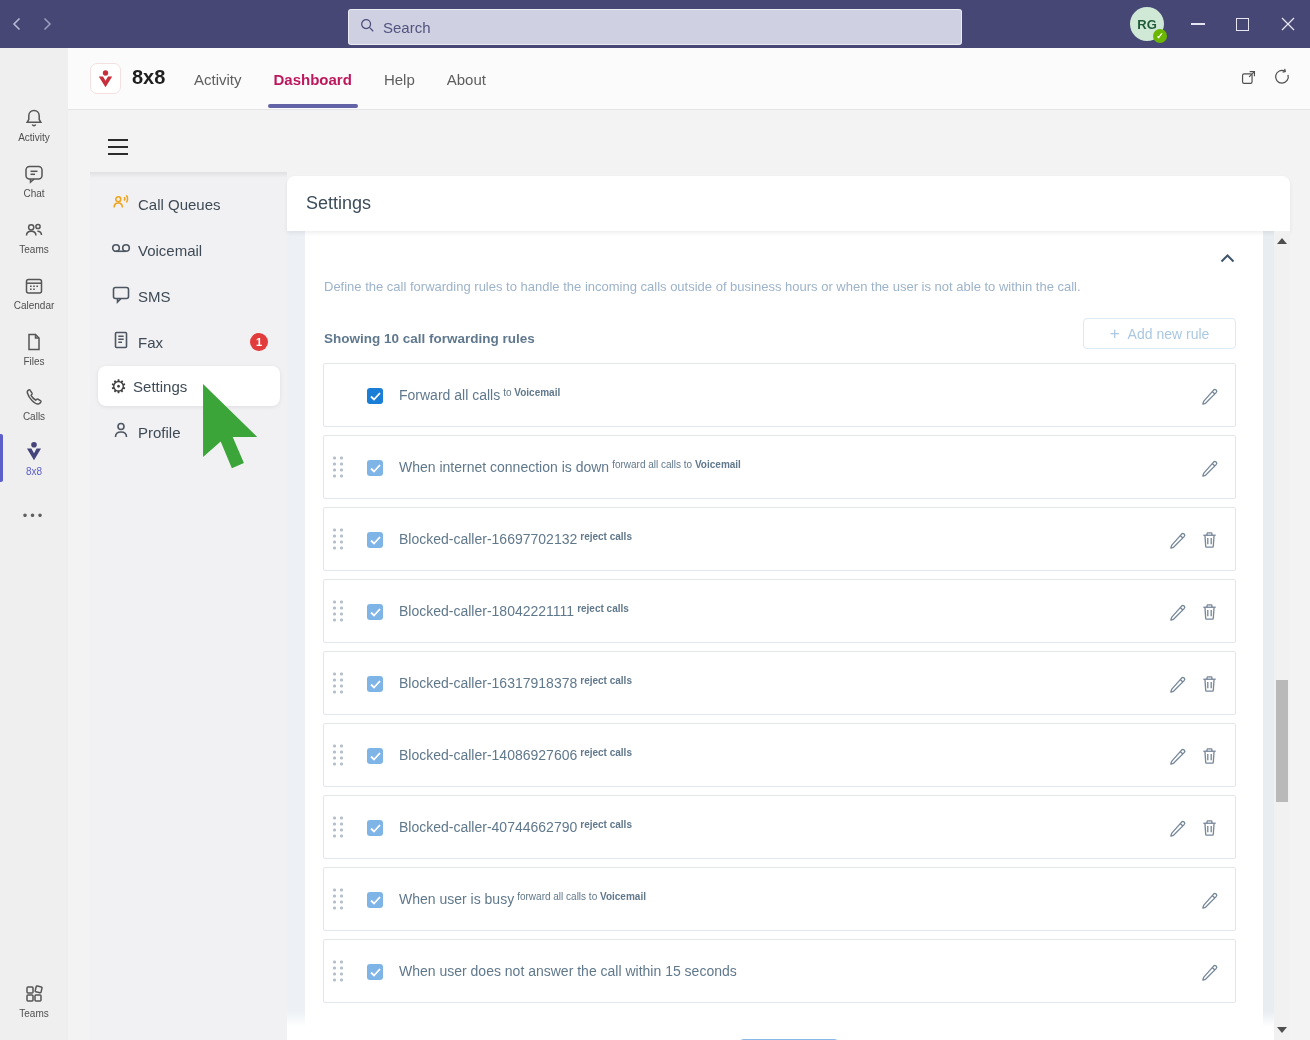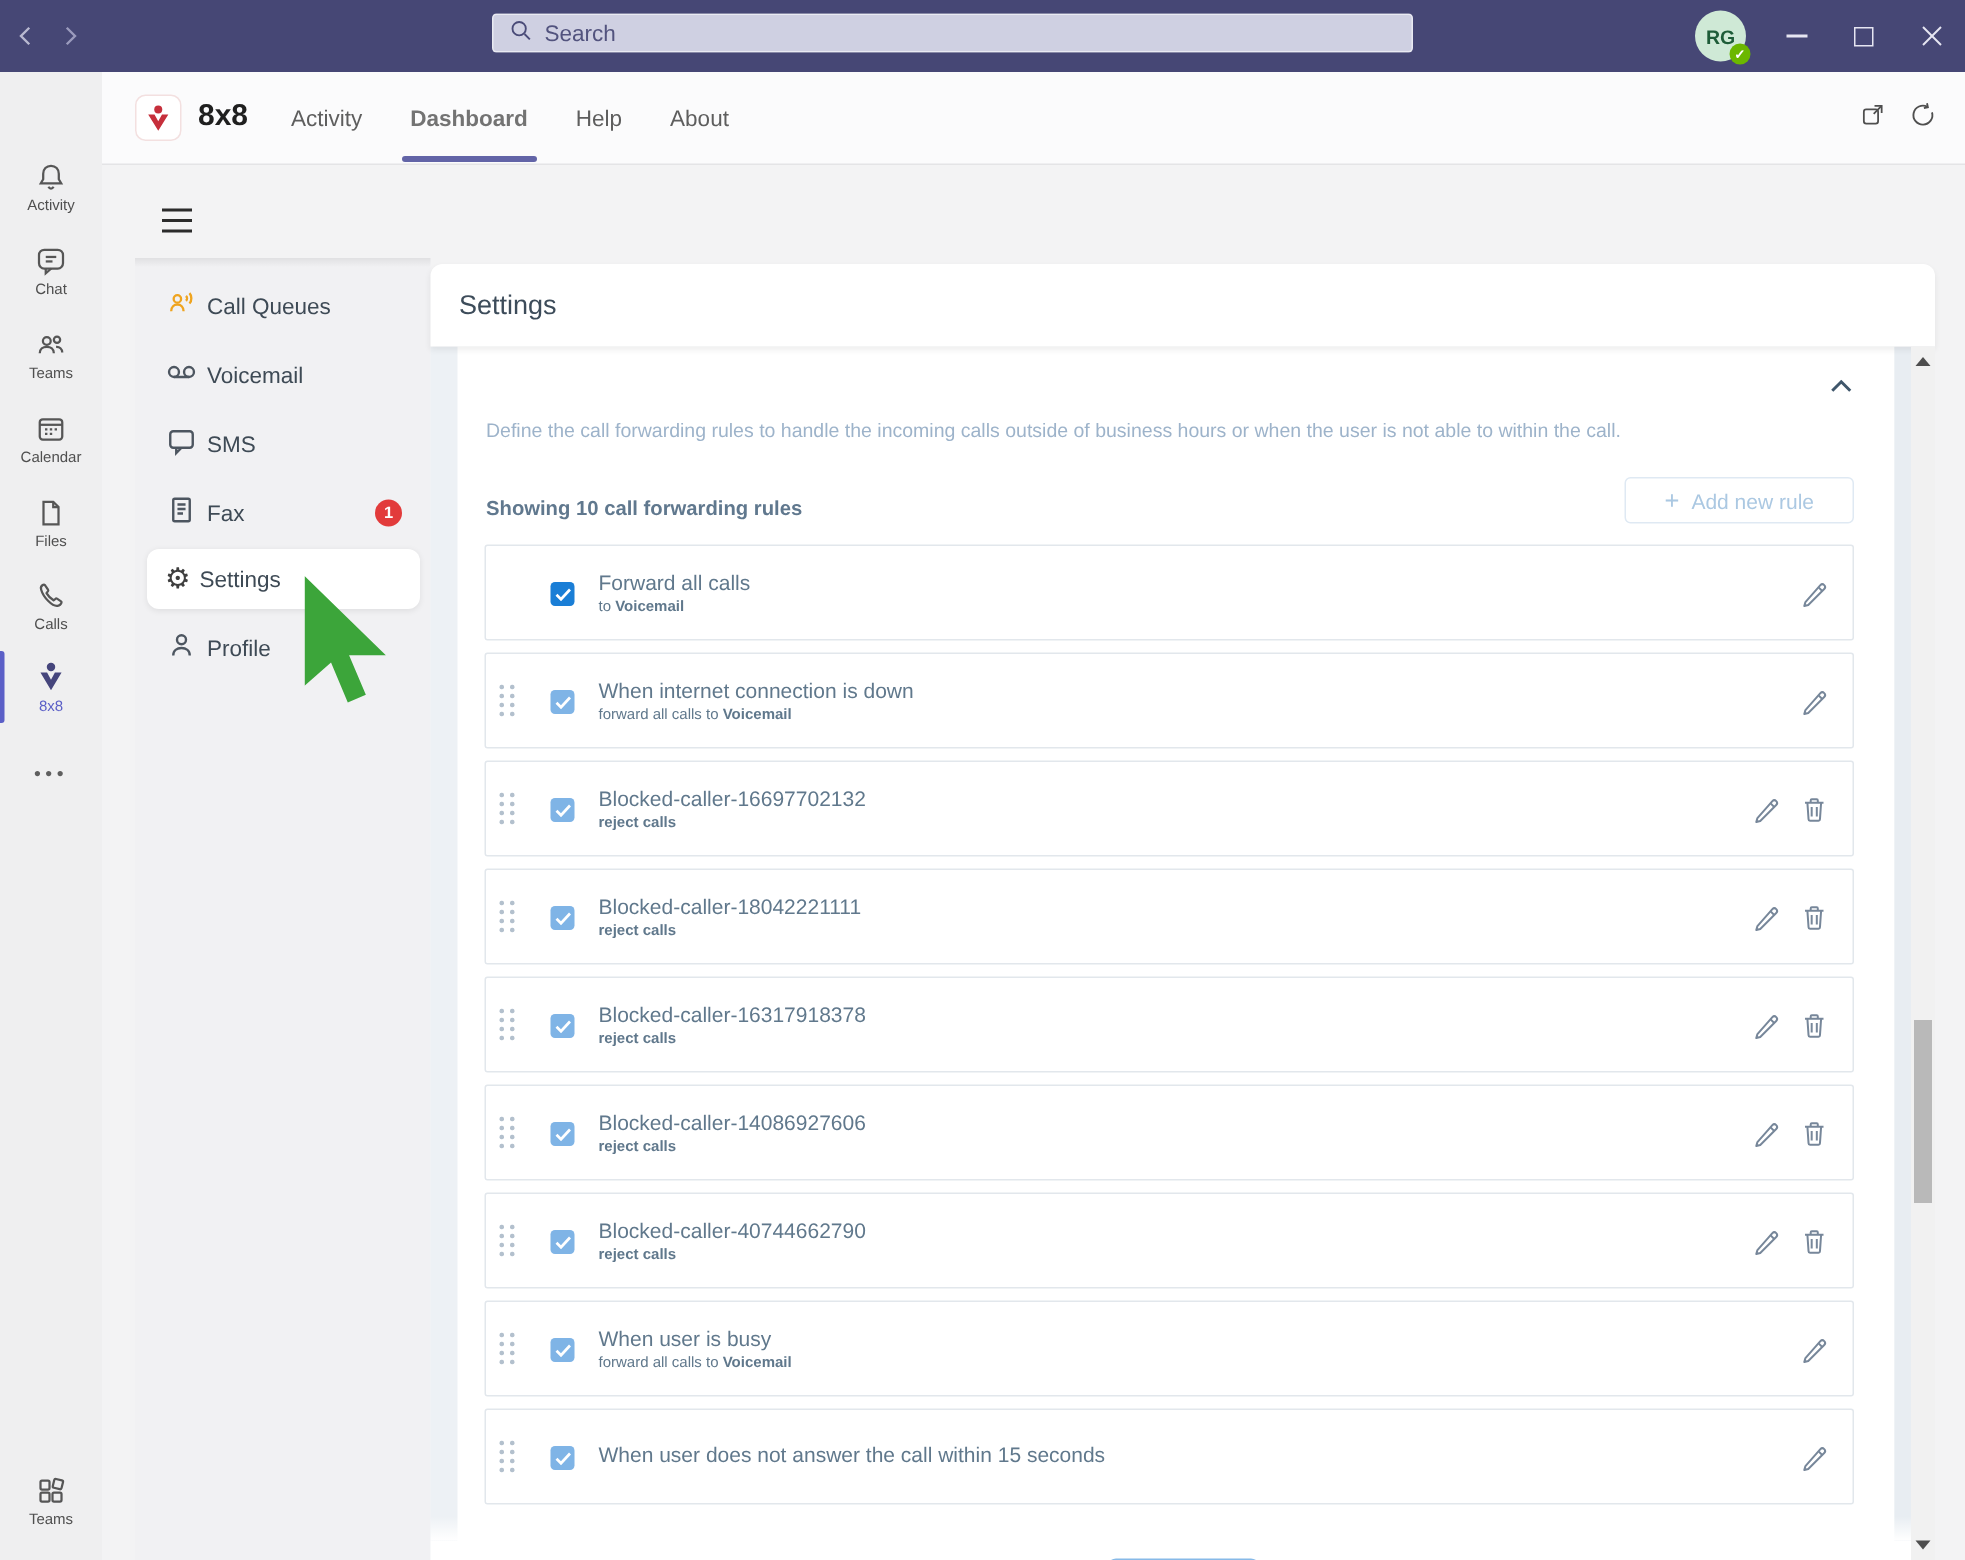--- a/index.html
+++ b/index.html
@@ -3,21 +3,21 @@
 <meta charset="utf-8">
 <style>
   * { margin:0; padding:0; box-sizing:border-box; }
   html,body { width:1310px; height:1040px; overflow:hidden; font-family:"Liberation Sans",sans-serif; }
   #app { position:relative; width:1310px; height:1040px; background:#f3f3f4; }
 
   
   .titlebar { position:absolute; left:0; top:0; width:1310px; height:48px; background:#464775; }
   .nav-chevrons { position:absolute; left:10px; top:0; height:48px; display:flex; align-items:center; gap:16px; }
   .nav-chevrons svg { display:block; }
-  .searchbox { position:absolute; left:328px; top:9px; width:614px; height:26px; background:#cfd0e2;
+  .searchbox { position:absolute; left:348px; top:9px; width:614px; height:36px; background:#cfd0e2;
     border:1px solid rgba(255,255,255,.55); border-radius:3px; display:flex; align-items:center; padding:0 10px; gap:8px; }
   .searchbox input { border:none; outline:none; background:transparent; width:100%; font-size:15px; color:#464775;
     font-family:"Liberation Sans",sans-serif; }
   .searchbox input::placeholder { color:#52537e; opacity:1; }
   .avatar { position:absolute; left:1130px; top:7px; width:34px; height:34px; border-radius:50%; background:#cfe9d6;
     display:flex; align-items:center; justify-content:center; font-size:13px; font-weight:bold; color:#1e5c38; }
   .avatar .badge { position:absolute; right:-3px; bottom:-2px; width:14px; height:14px; border-radius:50%;
     background:#6bb700; color:#fff; font-size:9px; line-height:14px; text-align:center; }
   .winbtns { position:absolute; right:0; top:0; height:48px; display:flex; }
   .winbtn { width:45px; height:48px; display:flex; align-items:center; justify-content:center; }
@@ -31,21 +31,21 @@
   .rail-indicator { position:absolute; left:0; top:386px; width:3px; height:48px; background:#5b5fc7; border-radius:0 2px 2px 0; }
   .rail-dots { position:absolute; left:0; top:460px; width:68px; text-align:center; letter-spacing:3px; color:#5f5f5f; font-size:13px; }
 
   
   .appheader { position:absolute; left:68px; top:48px; width:1242px; height:62px; background:#fbfbfc; border-bottom:1px solid #e4e4e6; }
   .applogo { position:absolute; left:22px; top:15px; width:31px; height:31px; background:#fff; border:1px solid #f3e0e0; border-radius:7px;
     display:flex; align-items:center; justify-content:center; }
   .appname { position:absolute; left:64px; top:18px; font-size:20px; font-weight:bold; color:#1f1f1f; }
   .tabs { position:absolute; left:126px; top:0; height:62px; display:flex; align-items:center; gap:32px; }
   .tab { font-size:15px; color:#5e5e5e; position:relative; height:62px; display:flex; align-items:center; cursor:pointer; }
-  .tab.active { font-weight:bold; color:#737373; }
+  .tab.active { font-weight:bold; color:#be185d; }
   .tab.active:after { content:""; position:absolute; left:-6px; right:-6px; bottom:2px; height:4px; background:#6264a7; border-radius:2px; }
   .header-actions { position:absolute; right:18px; top:0; height:62px; display:flex; align-items:center; gap:14px; }
 
   
   .hamburger { position:absolute; left:108px; top:139px; width:20px; height:18px; cursor:pointer; }
   .hamburger span { display:block; width:20px; height:2px; background:#2b2b2b; margin-bottom:5px; }
   .sidebar { position:absolute; left:90px; top:172px; width:197px; height:868px; background:#f1f1f3; }
   .sidebar:before { content:""; position:absolute; left:0; top:0; right:0; height:6px;
     background:linear-gradient(rgba(0,0,0,.07),transparent); }
   .side-item { position:absolute; left:8px; width:182px; height:40px; display:flex; align-items:center; padding-left:12px; gap:6px;
@@ -76,21 +76,21 @@
   .rules { position:absolute; left:18px; top:132px; width:913px; }
   .rule-row { position:relative; height:64px; margin-bottom:8px; background:#fff; border:1px solid #e2e7ec; border-radius:2px; }
   .drag { position:absolute; left:9px; top:50%; transform:translateY(-50%); display:grid;
     grid-template-columns:repeat(2,3px); grid-auto-rows:3px; gap:3px 4px; cursor:grab; }
   .drag i { width:2.6px; height:2.6px; border-radius:50%; background:#b3c0cd; }
   .cb { position:absolute; left:43px; top:24px; width:16px; height:16px; border-radius:3px; cursor:pointer;
     display:flex; align-items:center; justify-content:center; }
   .cb.strong { background:#1a7ed6; }
   .cb.light { background:#7fb4e6; }
   .cb svg { display:block; }
-  .texts { position:absolute; left:75px; top:50%; transform:translateY(-50%); display:flex; flex-direction:column; gap:3px; }
+  .texts { position:absolute; left:75px; top:50%; transform:translateY(-50%); display:flex; flex-direction:row; gap:3px; }
   .r-title { font-size:14px; color:#60788c; }
   .r-sub { font-size:10px; color:#60788c; }
   .r-sub b { font-weight:bold; }
   .actions { position:absolute; right:16px; top:0; height:100%; display:flex; align-items:center; gap:13px; }
   .icon-btn { cursor:pointer; display:flex; }
 
   
   .save-footer { position:absolute; left:0; top:796px; width:987px; height:68px; background:#fff; z-index:3; }
   .save-footer:before { content:""; position:absolute; left:0; top:-16px; width:100%; height:16px;
     background:linear-gradient(rgba(255,255,255,0),#fff); }

